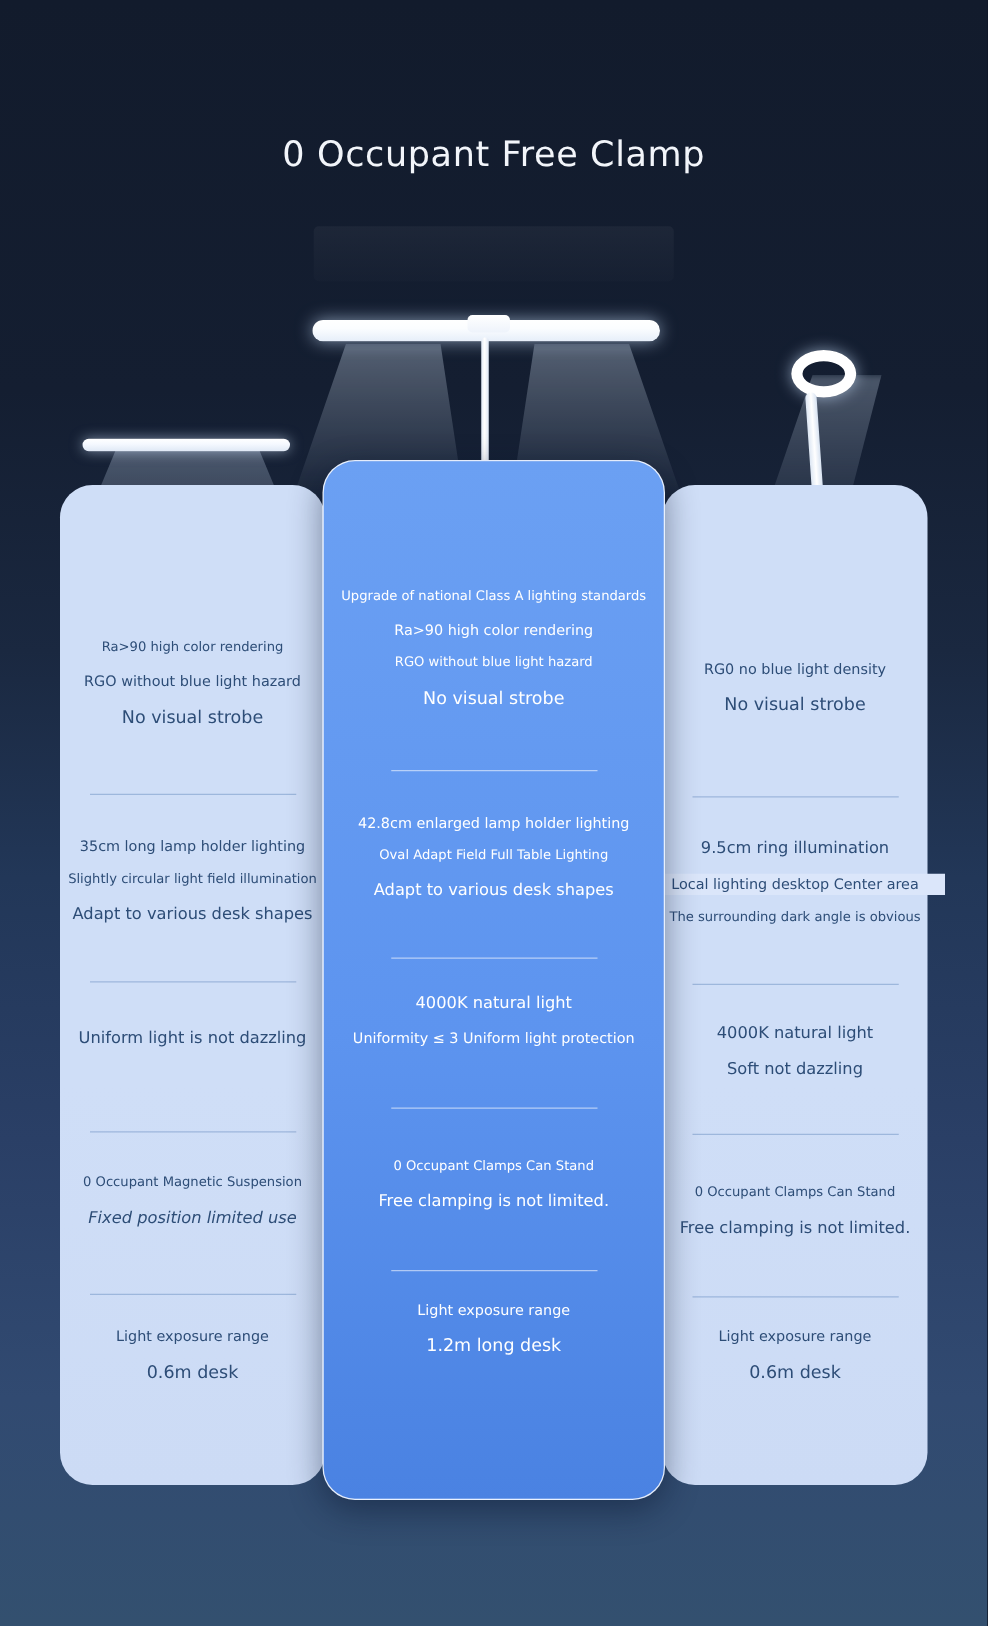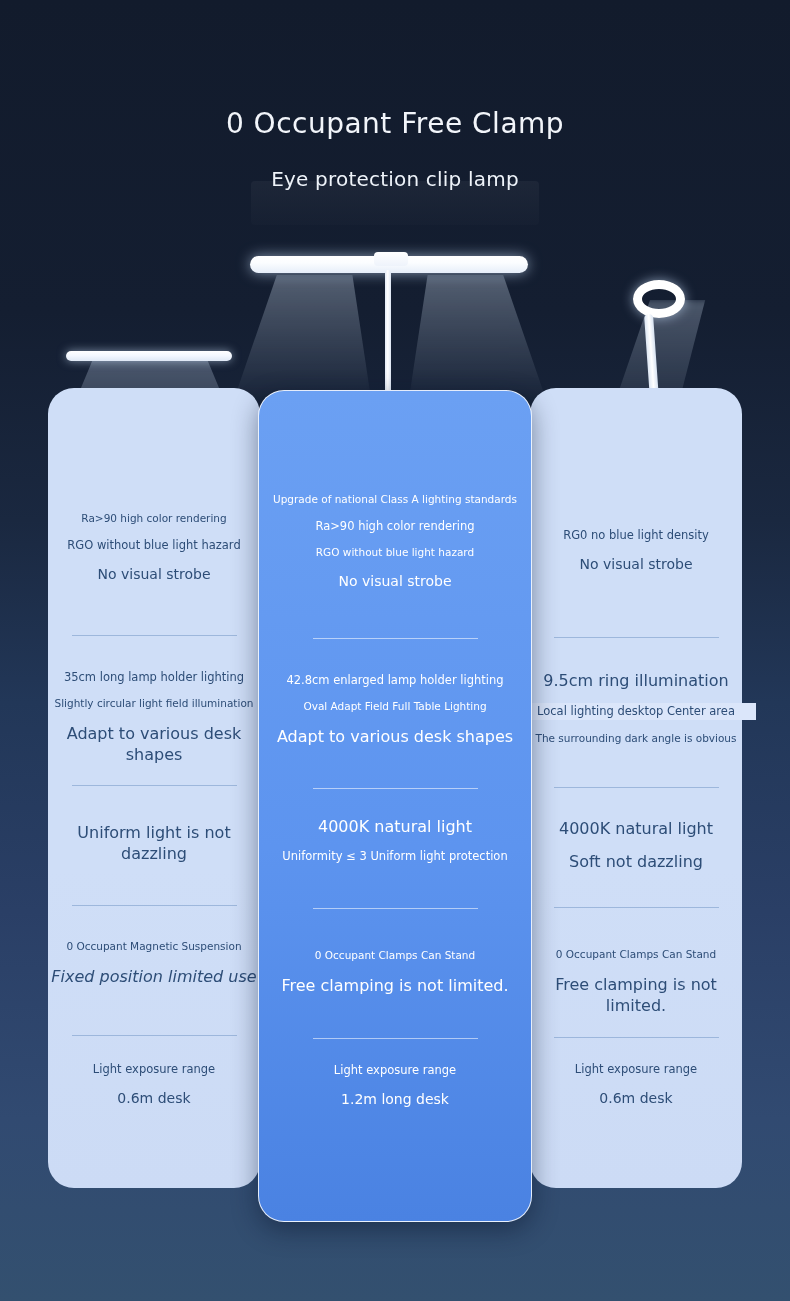--- a/index.html
+++ b/index.html
@@ -156,37 +156,37 @@
     overflow:visible;
   }
   .card.side{
     width:212px; height:800px;
     background:#cfdef7;
     background:linear-gradient(180deg,#cfdef7 0%,#cfdef7 60%,#ccdbf5 100%);
   }
   #card-left  { left:48px;  top:388px; }
   #card-right { left:530px; top:388px; }
   .card.center{
-    left:258px; top:390px; width:274px; height:832px;
+    left:258px; top:368px; width:274px; height:832px;
     background:linear-gradient(180deg,#6ba0f3 0%,#5d94ef 55%,#4a82e2 100%);
     border:1px solid rgba(255,255,255,.85);
     box-shadow:0 8px 26px rgba(8,20,45,.45);
     z-index:3;
   }
   .card.side { z-index:2; }
 
   .sections{ position:absolute; left:0; right:0; top:0; }
 
   .sec{ text-align:center; }
   .sec .l { line-height:1.32; }
 
   
   .t-sm  { font-size:10.5px; }
   .t-md  { font-size:11.5px; }
-  .t-lg  { font-size:16px; }
+  .t-lg  { font-size:13px; }
   .t-xl  { font-size:14px; }
 
   .side .l { color:#2d4d77; }
   .center .l { color:#ffffff; }
 
   .divider{
     height:1px;
     background:rgba(90,130,180,.45);
     margin:0 auto;
   }
@@ -202,21 +202,20 @@
   }
 </style>
 </head>
 <body>
 
 <div id="stage">
 
   <div class="sub-halo"></div>
   <div class="header">
     <div class="title">0 Occupant Free Clamp</div>
-    <div class="subtitle">Eye protection clip lamp</div>
   </div>
 
   <div class="art">
     <div class="beam-left"></div>
     <div class="bar-left"></div>
 
     <div class="beam-c-l"></div>
     <div class="beam-c-r"></div>
     <div class="bar-center"></div>
     <div class="bar-center-cap"></div>

